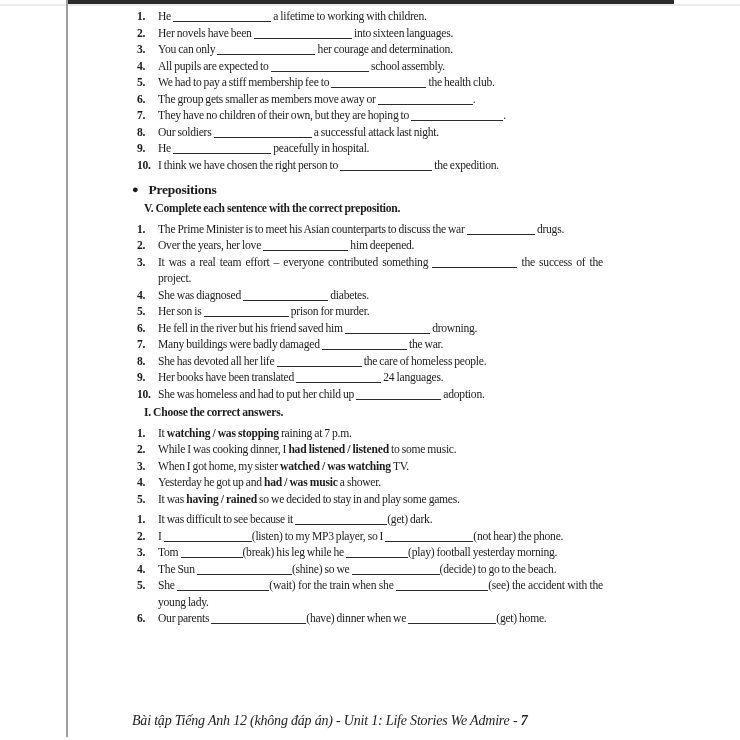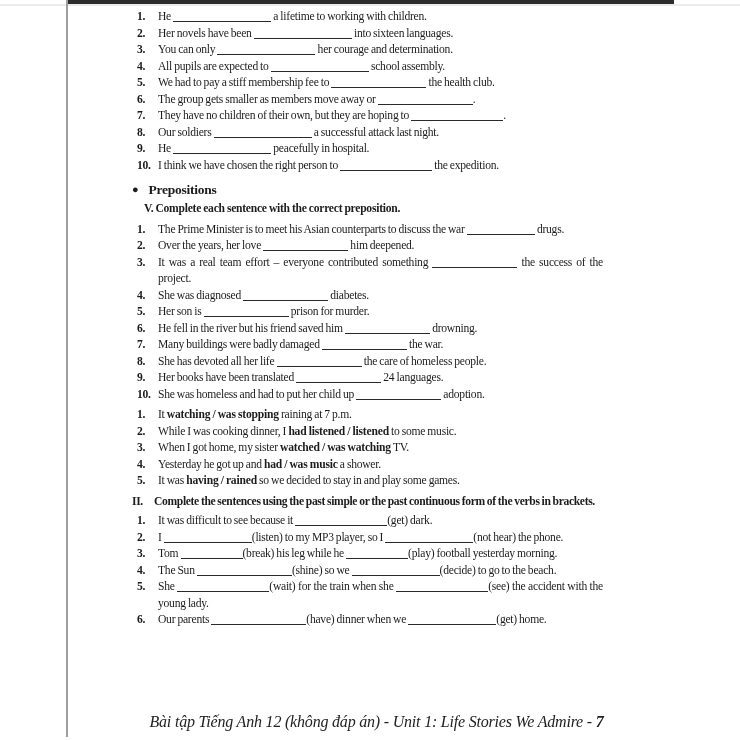--- a/index.html
+++ b/index.html
@@ -28,22 +28,22 @@
   .section-heading{
     font-family:"Liberation Sans", sans-serif;font-weight:bold;font-style:italic;
     font-size:12.5px;line-height:17px;margin:6px 0 2px 8px;
   }
   .sub-heading-wrap{
     font-weight:bold;position:relative;padding-left:22px;margin:4px 0 3px 0;
     line-height:15.5px;letter-spacing:-0.35px;text-align:justify;
   }
   .sub-heading-wrap .prefix{position:absolute;left:0;}
   .footer{
-    position:absolute;top:713px;left:132px;width:489px;text-align:center;
-    font-style:italic;font-size:16px;color:#222;letter-spacing:-0.2px;
+    position:absolute;top:713px;left:132px;width:489px;text-align:left;
+    font-style:italic;font-size:14px;color:#222;letter-spacing:-0.2px;
   }
   .footer .pagenum{font-weight:bold;}
   b{letter-spacing:-0.2px;}
 </style>
 </head>
 <body>
 
 <div class="bar-dark"></div>
 <div class="bar-light"></div>
 <div class="v-rule"></div>
@@ -68,28 +68,28 @@
       <div class="item"><span class="num">2.</span>Over the years, her love <span class="blank" style="width: 85px;"></span> him deepened.</div>
       <div class="item"><span class="num">3.</span>It was a real team effort – everyone contributed something <span class="blank" style="width: 85px;"></span> the success of the project.</div>
       <div class="item"><span class="num">4.</span>She was diagnosed <span class="blank" style="width: 85px;"></span> diabetes.</div>
       <div class="item"><span class="num">5.</span>Her son is <span class="blank" style="width: 85px;"></span> prison for murder.</div>
       <div class="item"><span class="num">6.</span>He fell in the river but his friend saved him <span class="blank" style="width: 85px;"></span> drowning.</div>
       <div class="item"><span class="num">7.</span>Many buildings were badly damaged <span class="blank" style="width: 85px;"></span> the war.</div>
       <div class="item"><span class="num">8.</span>She has devoted all her life <span class="blank" style="width: 85px;"></span> the care of homeless people.</div>
       <div class="item"><span class="num">9.</span>Her books have been translated <span class="blank" style="width: 85px;"></span> 24 languages.</div>
       <div class="item"><span class="num">10.</span>She was homeless and had to put her child up <span class="blank" style="width: 85px;"></span> adoption.</div>
     </div>
+    <div class="sub-heading">I. Choose the correct answers.</div>
     <div class="list">
       <div class="item"><span class="num">1.</span>It <b>watching / was stopping</b> raining at 7 p.m.</div>
       <div class="item"><span class="num">2.</span>While I was cooking dinner, I <b>had listened / listened</b> to some music.</div>
       <div class="item"><span class="num">3.</span>When I got home, my sister <b>watched / was watching</b> TV.</div>
       <div class="item"><span class="num">4.</span>Yesterday he got up and <b>had / was music</b> a shower.</div>
       <div class="item"><span class="num">5.</span>It was <b>having / rained</b> so we decided to stay in and play some games.</div>
     </div>
-    <div class="sub-heading-wrap"><span class="prefix">II.</span>Complete the sentences using the past simple or the past continuous form of the verbs in brackets.</div>
     <div class="list">
       <div class="item"><span class="num">1.</span>It was difficult to see because it <span class="blank" style="width: 92px;"></span>(get) dark.</div>
       <div class="item"><span class="num">2.</span>I <span class="blank" style="width: 88px;"></span>(listen) to my MP3 player, so I <span class="blank" style="width: 88px;"></span>(not hear) the phone.</div>
       <div class="item"><span class="num">3.</span>Tom <span class="blank" style="width: 62px;"></span>(break) his leg while he <span class="blank" style="width: 62px;"></span>(play) football yesterday morning.</div>
       <div class="item"><span class="num">4.</span>The Sun <span class="blank" style="width: 95px;"></span>(shine) so we <span class="blank" style="width: 88px;"></span>(decide) to go to the beach.</div>
       <div class="item"><span class="num">5.</span>She <span class="blank" style="width: 92px;"></span>(wait) for the train when she <span class="blank" style="width: 92px;"></span>(see) the accident with the young lady.</div>
       <div class="item"><span class="num">6.</span>Our parents <span class="blank" style="width: 95px;"></span>(have) dinner when we <span class="blank" style="width: 88px;"></span>(get) home.</div>
     </div>
   </div>
 

